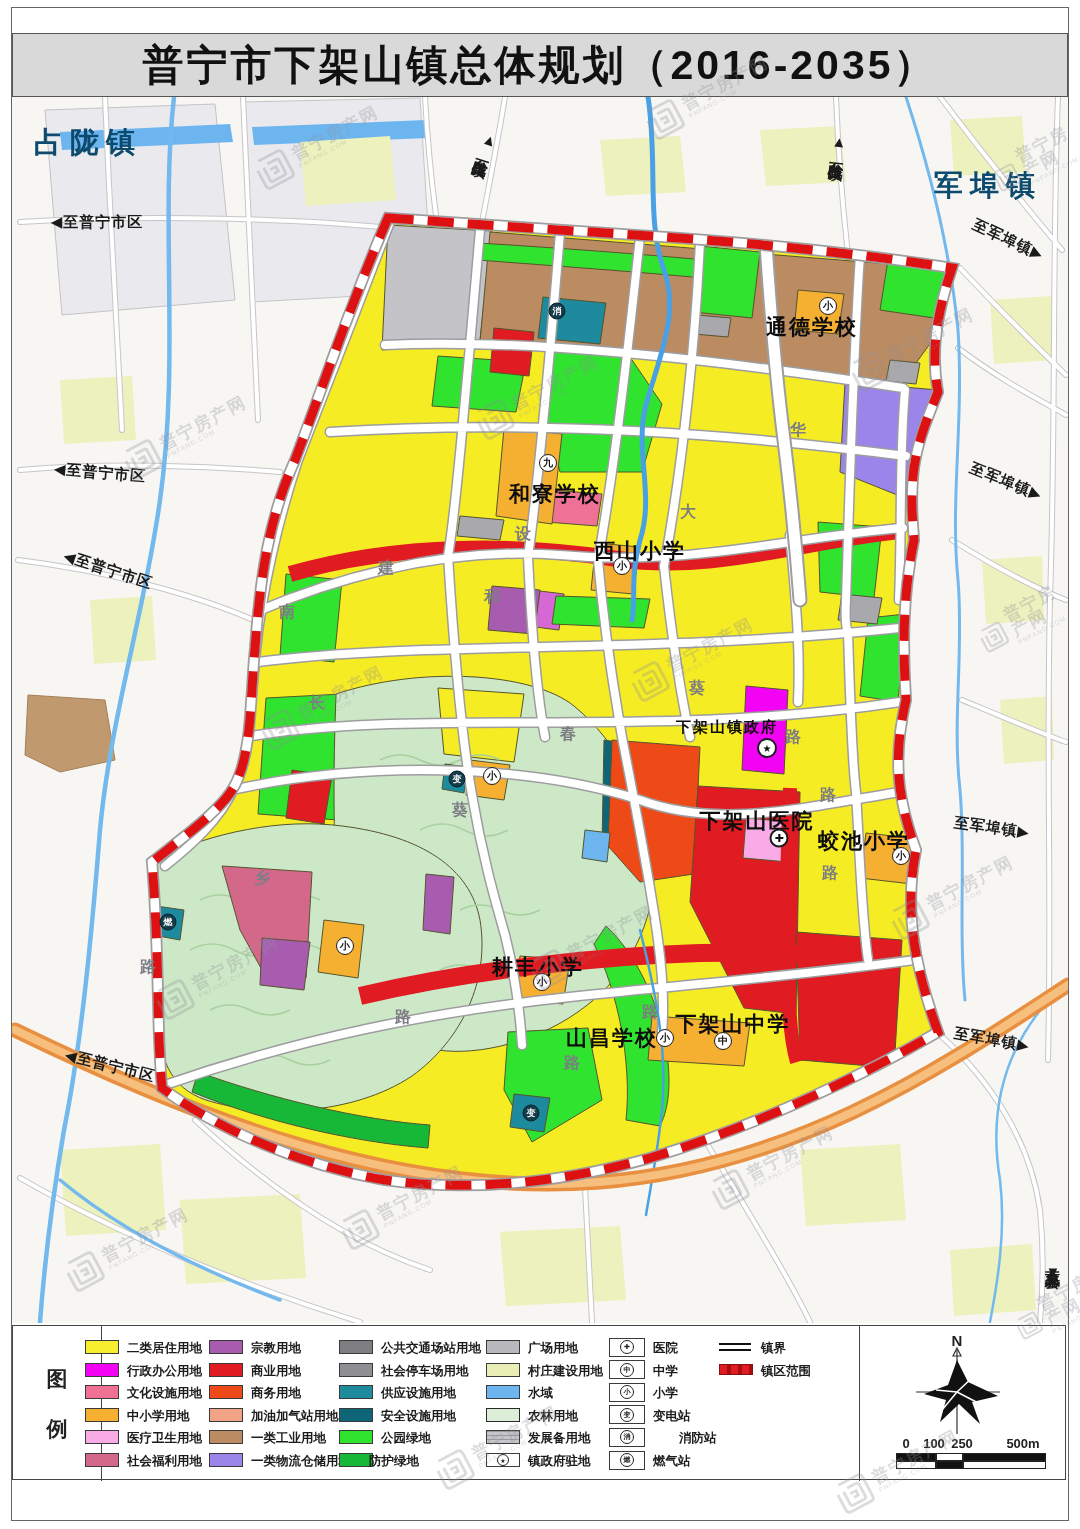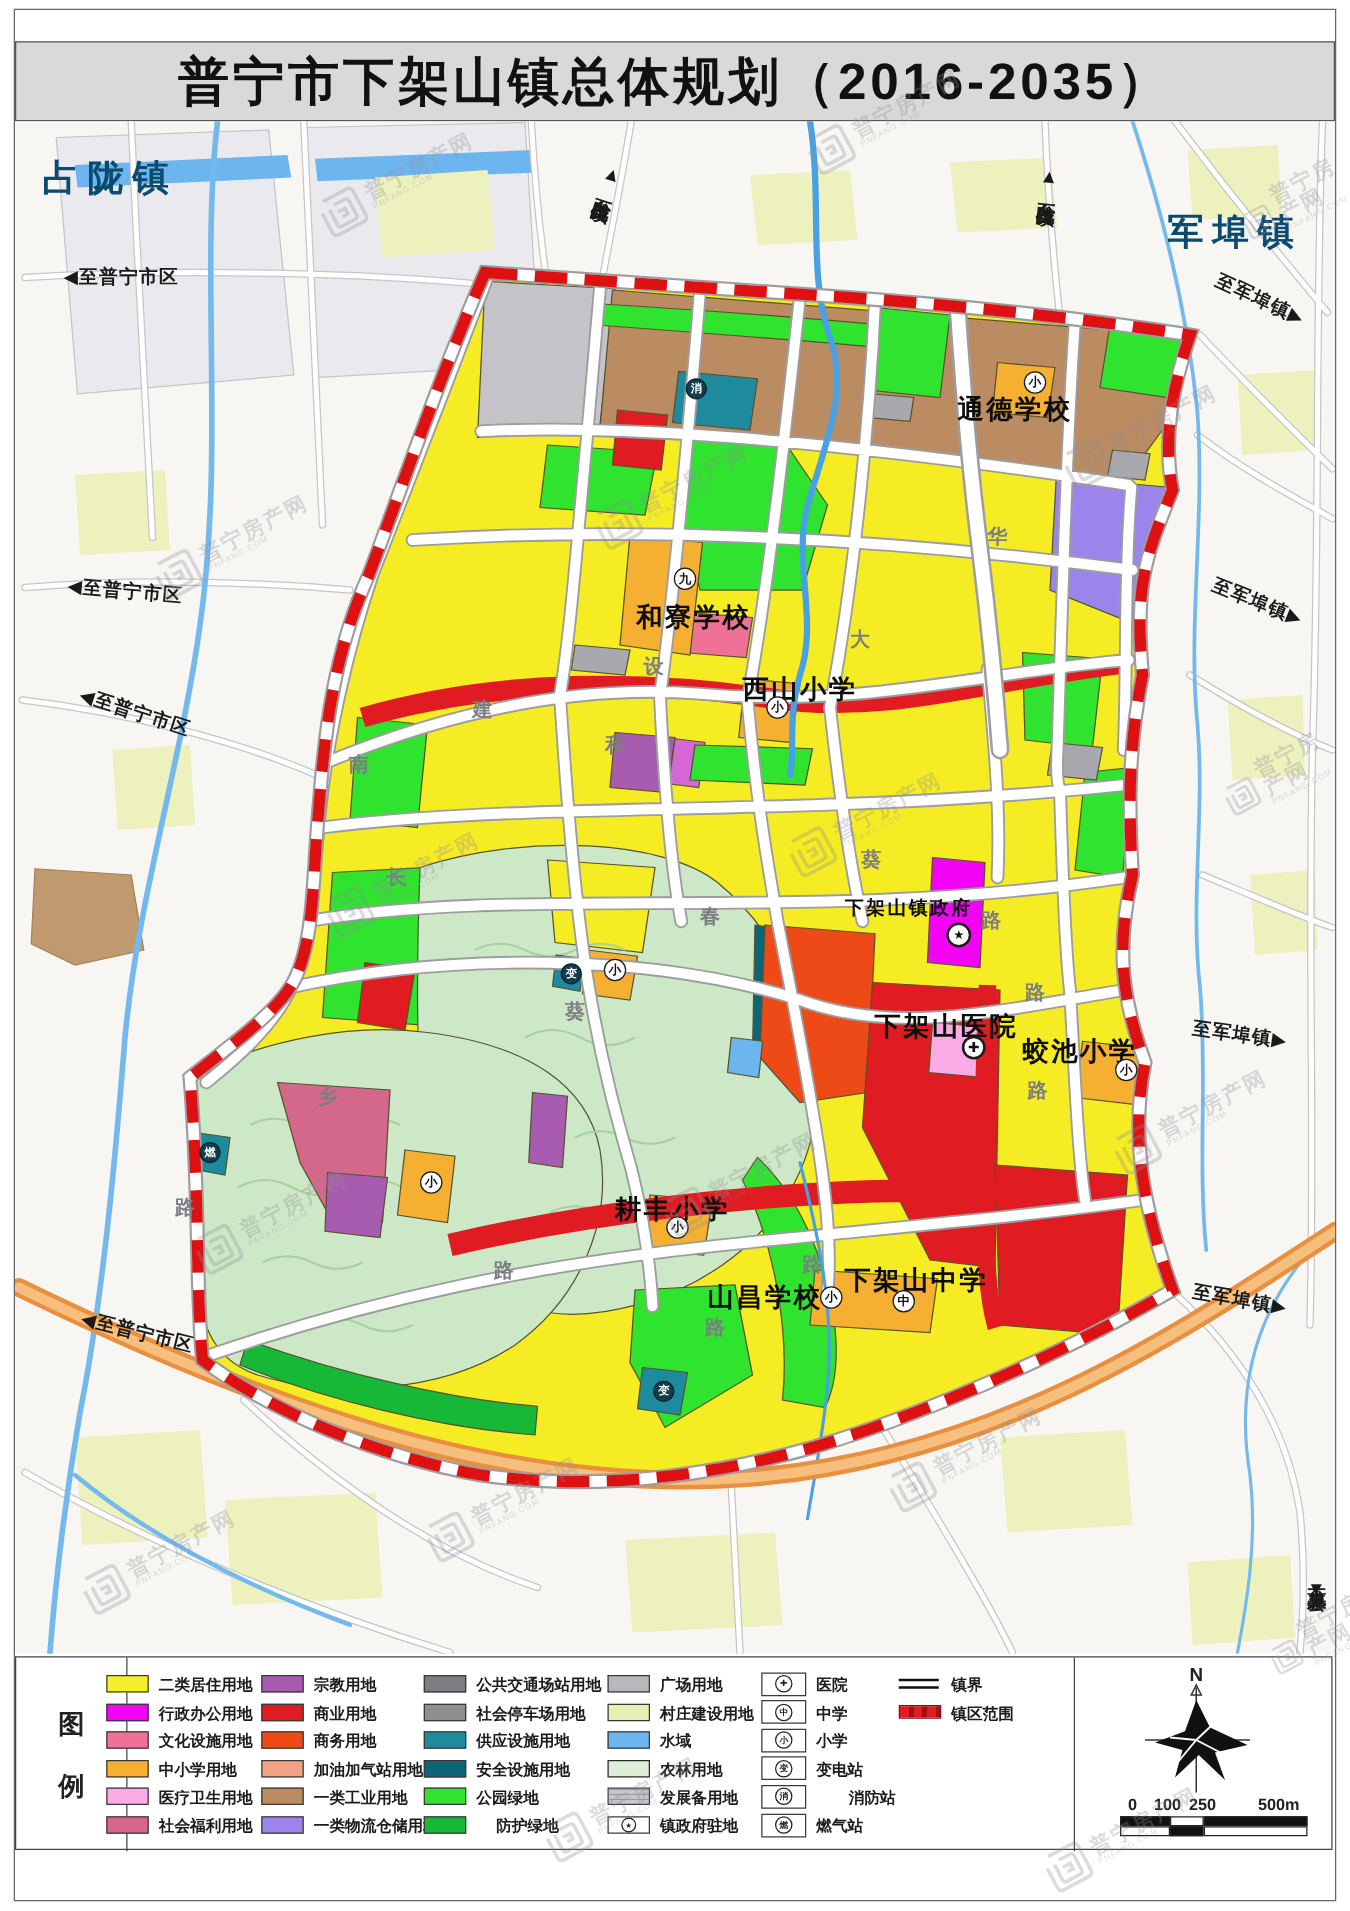--- a/index.html
+++ b/index.html
@@ -332,21 +332,21 @@
           <div class="sw" style="background: rgb(15, 101, 120);"></div>
         </div>
         <div class="swlabel" style="left: 368px; top: 81.8px;">安全设施用地</div>
         <div class="lg-item" style="left: 326px; top: 103.4px;">
           <div class="sw" style="background: rgb(47, 227, 47);"></div>
         </div>
         <div class="swlabel" style="left: 368px; top: 104.4px;">公园绿地</div>
         <div class="lg-item" style="left: 326px; top: 126px;">
           <div class="sw" style="background: rgb(23, 184, 55);"></div>
         </div>
-        <div class="swlabel" style="left: 384px; top: 127px;">防护绿地</div>
+        <div class="swlabel" style="left: 356px; top: 127px;">防护绿地</div>
         <div class="lg-item" style="left: 473px; top: 13px;">
           <div class="sw" style="background: rgb(185, 185, 189);"></div>
         </div>
         <div class="swlabel" style="left: 515px; top: 14px;">广场用地</div>
         <div class="lg-item" style="left: 473px; top: 35.6px;">
           <div class="sw" style="background: rgb(233, 239, 180);"></div>
         </div>
         <div class="swlabel" style="left: 515px; top: 36.6px;">村庄建设用地</div>
         <div class="lg-item" style="left: 473px; top: 58.2px;">
           <div class="sw" style="background: rgb(109, 181, 239);"></div>

